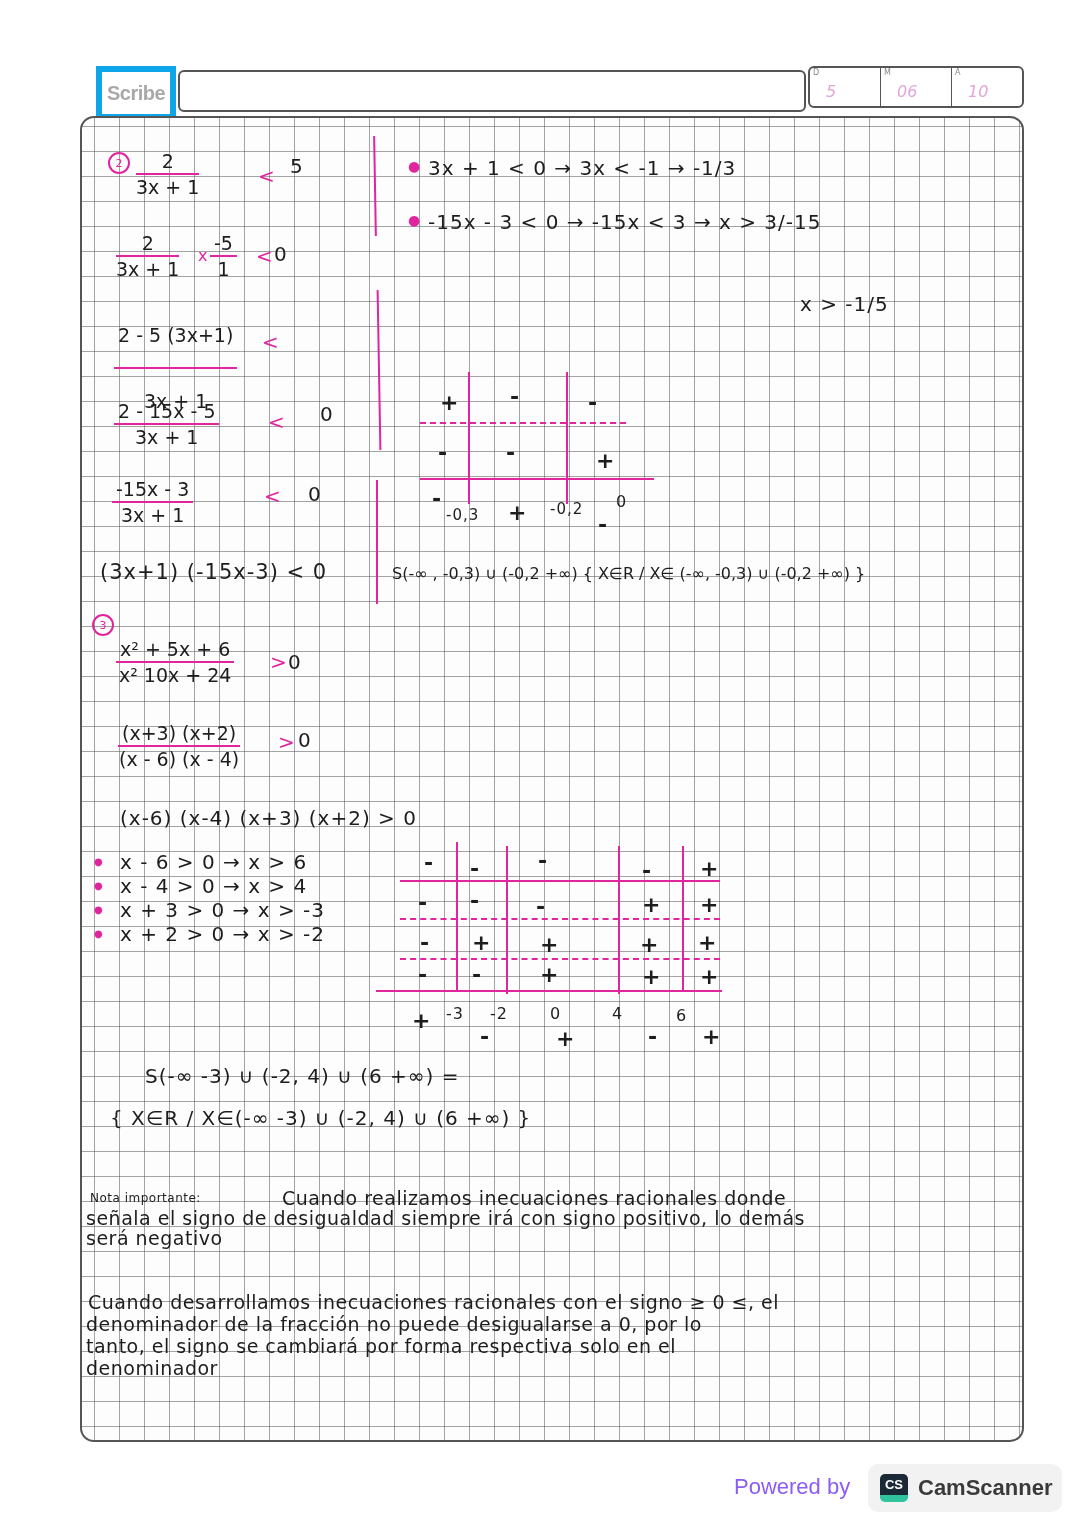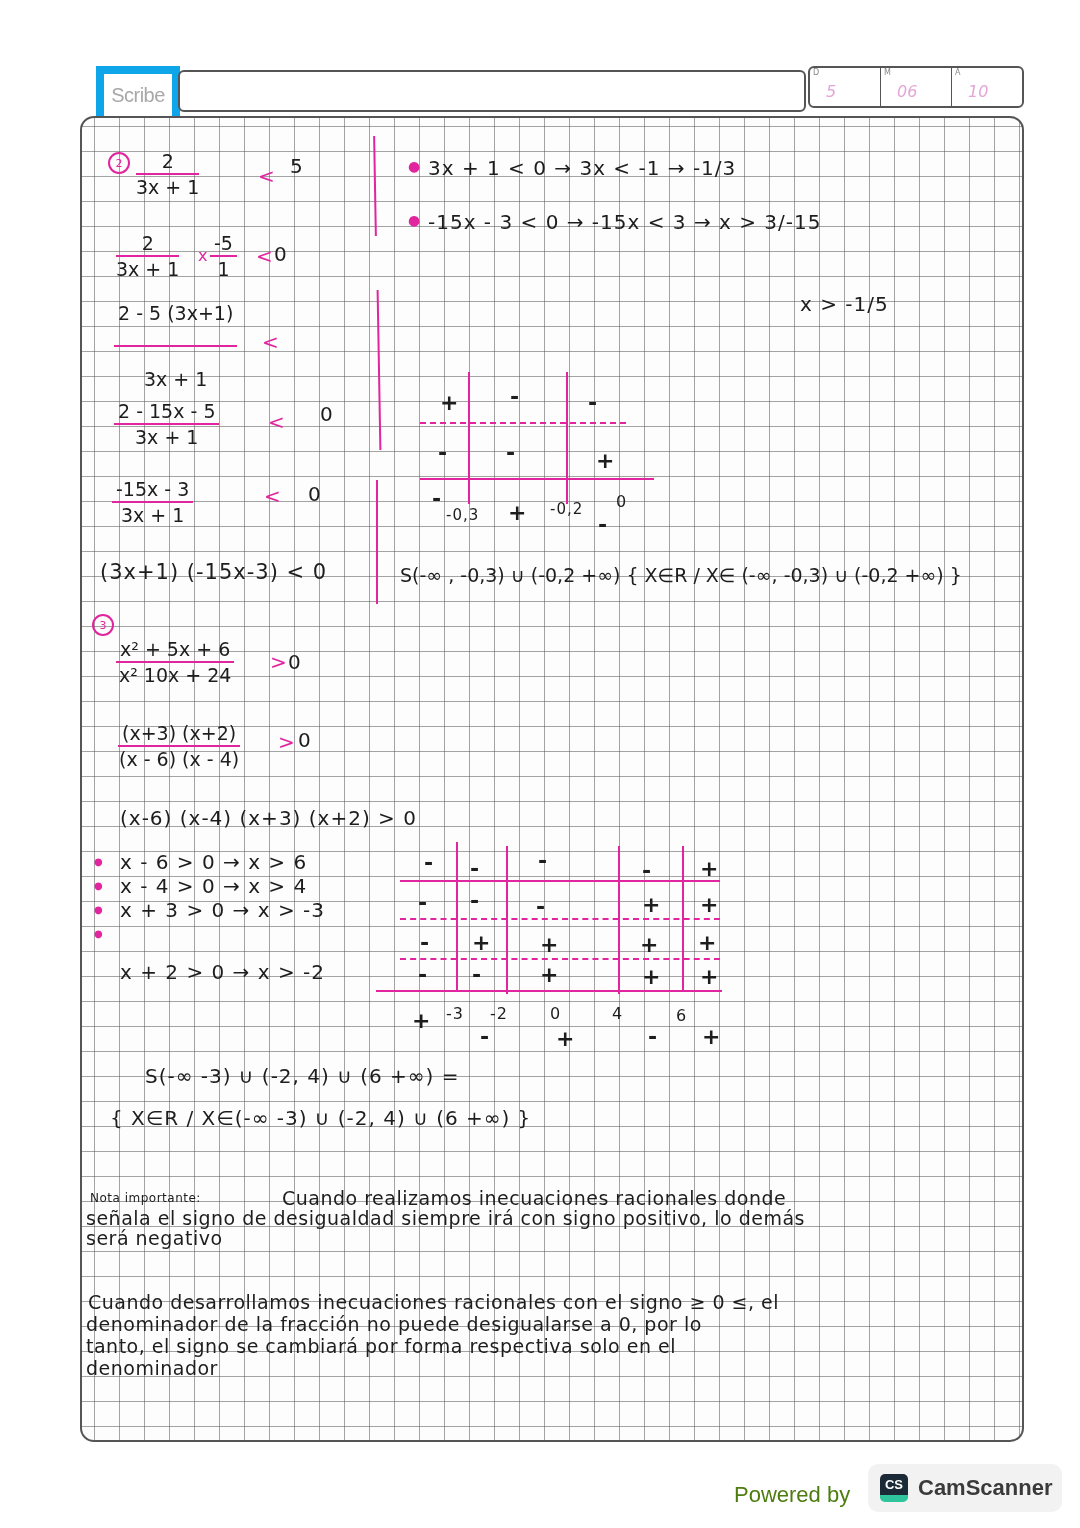--- a/index.html
+++ b/index.html
@@ -1,21 +1,21 @@
 <!DOCTYPE html>
 <html><head>
 <meta charset="utf-8">
 <style>
   html,body{margin:0;padding:0;}
   body{width:1080px;height:1528px;background:#ffffff;position:relative;overflow:hidden;
        font-family:"DejaVu Sans",sans-serif;color:#1a1a1a;}
   .abs{position:absolute;}
   
-  .scribe-logo{left:96px;top:66px;width:68px;height:42px;border:8px solid #0ea5e9;border-radius:0;
-       color:#a8a8a8;font-family:"Liberation Sans",sans-serif;font-weight:normal;font-size:20px;
+  .scribe-logo{left:96px;top:66px;width:68px;height:42px;border:6px solid #0ea5e9;border-radius:0;
+       color:#a8a8a8;font-family:"Liberation Sans",sans-serif;font-weight:bold;font-size:20px;
        display:flex;align-items:center;justify-content:center;letter-spacing:-0.5px;}
   .title-field{left:178px;top:70px;width:624px;height:38px;border:2px solid #555;border-radius:6px;}
   .date-box{left:808px;top:66px;width:212px;height:38px;border:2px solid #555;border-radius:6px;display:flex;}
   .date-cell{flex:1;border-right:1.5px solid #555;position:relative;}
   .date-cell:last-child{border-right:none;}
   .date-cell .lbl{position:absolute;left:3px;top:0px;font-size:8px;color:#888;}
   .date-cell .val{position:absolute;left:16px;top:14px;font-size:16px;color:#e3a6d6;font-style:italic;}
   
   .paper{left:80px;top:116px;width:940px;height:1322px;border:2px solid #555;border-radius:14px;
      background-color:#fdfdfd;
@@ -30,21 +30,21 @@
   .frac .num{padding:0 4px;}
   .frac .bar{height:2px;background:#e0259e;align-self:stretch;margin:1px 0;}
   .vline{position:absolute;width:2px;background:#e0259e;}
   .hline{position:absolute;height:2px;background:#e0259e;}
   .dashed{position:absolute;height:0;border-top:2px dashed #e0259e;}
   .sign{position:absolute;font-size:22px;color:#1d1d1d;font-weight:bold;}
   .circle-num{position:absolute;width:18px;height:18px;border:2px solid #e0259e;border-radius:50%;
        color:#e0259e;font-size:11px;display:flex;align-items:center;justify-content:center;}
   .note{position:absolute;font-size:19px;line-height:20px;color:#1d1d1d;white-space:nowrap;letter-spacing:0.5px;}
   
-  .powered{left:734px;top:1474px;font-family:"Liberation Sans",sans-serif;font-size:22px;color:#4d7c0f;margin-top:8px;}
+  .powered{left:734px;top:1474px;font-family:"Liberation Sans",sans-serif;font-size:22px;color:#8b5cf6;}
   .cs-badge{left:868px;top:1464px;width:194px;height:48px;background:#f2f2f2;border-radius:10px;display:flex;align-items:center;}
   .cs-icon{width:28px;height:28px;margin-left:12px;background:#1b2a36;border-radius:5px;color:#fff;
        font-family:"Liberation Sans",sans-serif;font-weight:bold;font-size:13px;display:flex;align-items:flex-start;justify-content:center;
        padding-top:3px;box-sizing:border-box;border-bottom:7px solid #2fc49b;}
   .cs-text{margin-left:10px;font-family:"Liberation Sans",sans-serif;font-size:22px;color:#3a3a3a;font-weight:bold;}
 </style>
 </head>
 <body>
 
 <div class="abs scribe-logo">Scribe</div>
@@ -83,21 +83,21 @@
 </div>
 <span class="hw pk" style="left:198px;top:246px;font-size:16px;">x</span>
 <div class="frac" style="left:210px;top:232px;">
   <span class="num">-5</span>
   <span class="bar"></span>
   <span>1</span>
 </div>
 <span class="hw pk" style="left:256px;top:244px;">&lt;</span>
 <span class="hw" style="left:274px;top:242px;">0</span>
 
-<div class="frac" style="left:114px;top:302px;gap:20px;">
+<div class="frac" style="left:114px;top:324px;gap:20px;">
   <span class="num">2 - 5 (3x+1)</span>
   <span class="bar"></span>
   <span>3x + 1</span>
 </div>
 <span class="hw pk" style="left:262px;top:330px;">&lt;</span>
 
 <div class="frac" style="left:114px;top:400px;">
   <span class="num">2 - 15x - 5</span>
   <span class="bar"></span>
   <span>3x + 1</span>
@@ -135,21 +135,21 @@
 <span class="sign" style="left:438px;top:440px;">-</span>
 <span class="sign" style="left:506px;top:440px;">-</span>
 <span class="sign" style="left:596px;top:448px;">+</span>
 <span class="hw" style="left:446px;top:506px;font-size:15px;">-0,3</span>
 <span class="hw" style="left:550px;top:500px;font-size:15px;">-0,2</span>
 <span class="hw" style="left:616px;top:492px;font-size:16px;">0</span>
 <span class="sign red" style="left:432px;top:486px;">-</span>
 <span class="sign red" style="left:508px;top:500px;">+</span>
 <span class="sign red" style="left:598px;top:512px;">-</span>
 
-<span class="hw" style="left:392px;top:564px;font-size:19px;letter-spacing:0;margin-left:8px;">S(-∞ , -0,3) ∪ (-0,2 +∞) { X∈R / X∈ (-∞, -0,3) ∪ (-0,2 +∞) }</span>
+<span class="hw" style="left:392px;top:564px;font-size:16px;letter-spacing:0;">S(-∞ , -0,3) ∪ (-0,2 +∞) { X∈R / X∈ (-∞, -0,3) ∪ (-0,2 +∞) }</span>
 
 <div class="circle-num" style="left:92px;top:614px;">3</div>
 
 <div class="frac" style="left:116px;top:638px;">
   <span class="num">x² + 5x + 6</span>
   <span class="bar"></span>
   <span>x²  10x + 24</span>
 </div>
 <span class="hw pk" style="left:270px;top:650px;">&gt;</span>
 <span class="hw" style="left:288px;top:650px;">0</span>
@@ -164,21 +164,21 @@
 
 <span class="hw" style="left:120px;top:806px;">(x-6) (x-4) (x+3) (x+2) &gt; 0</span>
 
 <span class="hw pk" style="left:94px;top:856px;font-size:10px;">●</span>
 <span class="hw" style="left:120px;top:850px;">x - 6 &gt; 0 → x &gt; 6</span>
 <span class="hw pk" style="left:94px;top:880px;font-size:10px;">●</span>
 <span class="hw" style="left:120px;top:874px;">x - 4 &gt; 0 → x &gt; 4</span>
 <span class="hw pk" style="left:94px;top:904px;font-size:10px;">●</span>
 <span class="hw" style="left:120px;top:898px;">x + 3 &gt; 0 → x &gt; -3</span>
 <span class="hw pk" style="left:94px;top:928px;font-size:10px;">●</span>
-<span class="hw" style="left:120px;top:922px;margin-top:38px;">x + 2 &gt; 0 → x &gt; -2</span>
+<span class="hw" style="left:120px;top:922px;">x + 2 &gt; 0 → x &gt; -2</span>
 
 <div class="vline" style="left:456px;top:842px;height:150px;"></div>
 <div class="vline" style="left:506px;top:846px;height:148px;"></div>
 <div class="vline" style="left:618px;top:846px;height:148px;"></div>
 <div class="vline" style="left:682px;top:846px;height:146px;"></div>
 <div class="hline" style="left:400px;top:880px;width:320px;height:1.5px;"></div>
 <div class="dashed" style="left:400px;top:918px;width:320px;"></div>
 <div class="dashed" style="left:400px;top:958px;width:320px;"></div>
 <div class="hline" style="left:376px;top:990px;width:346px;"></div>
 

